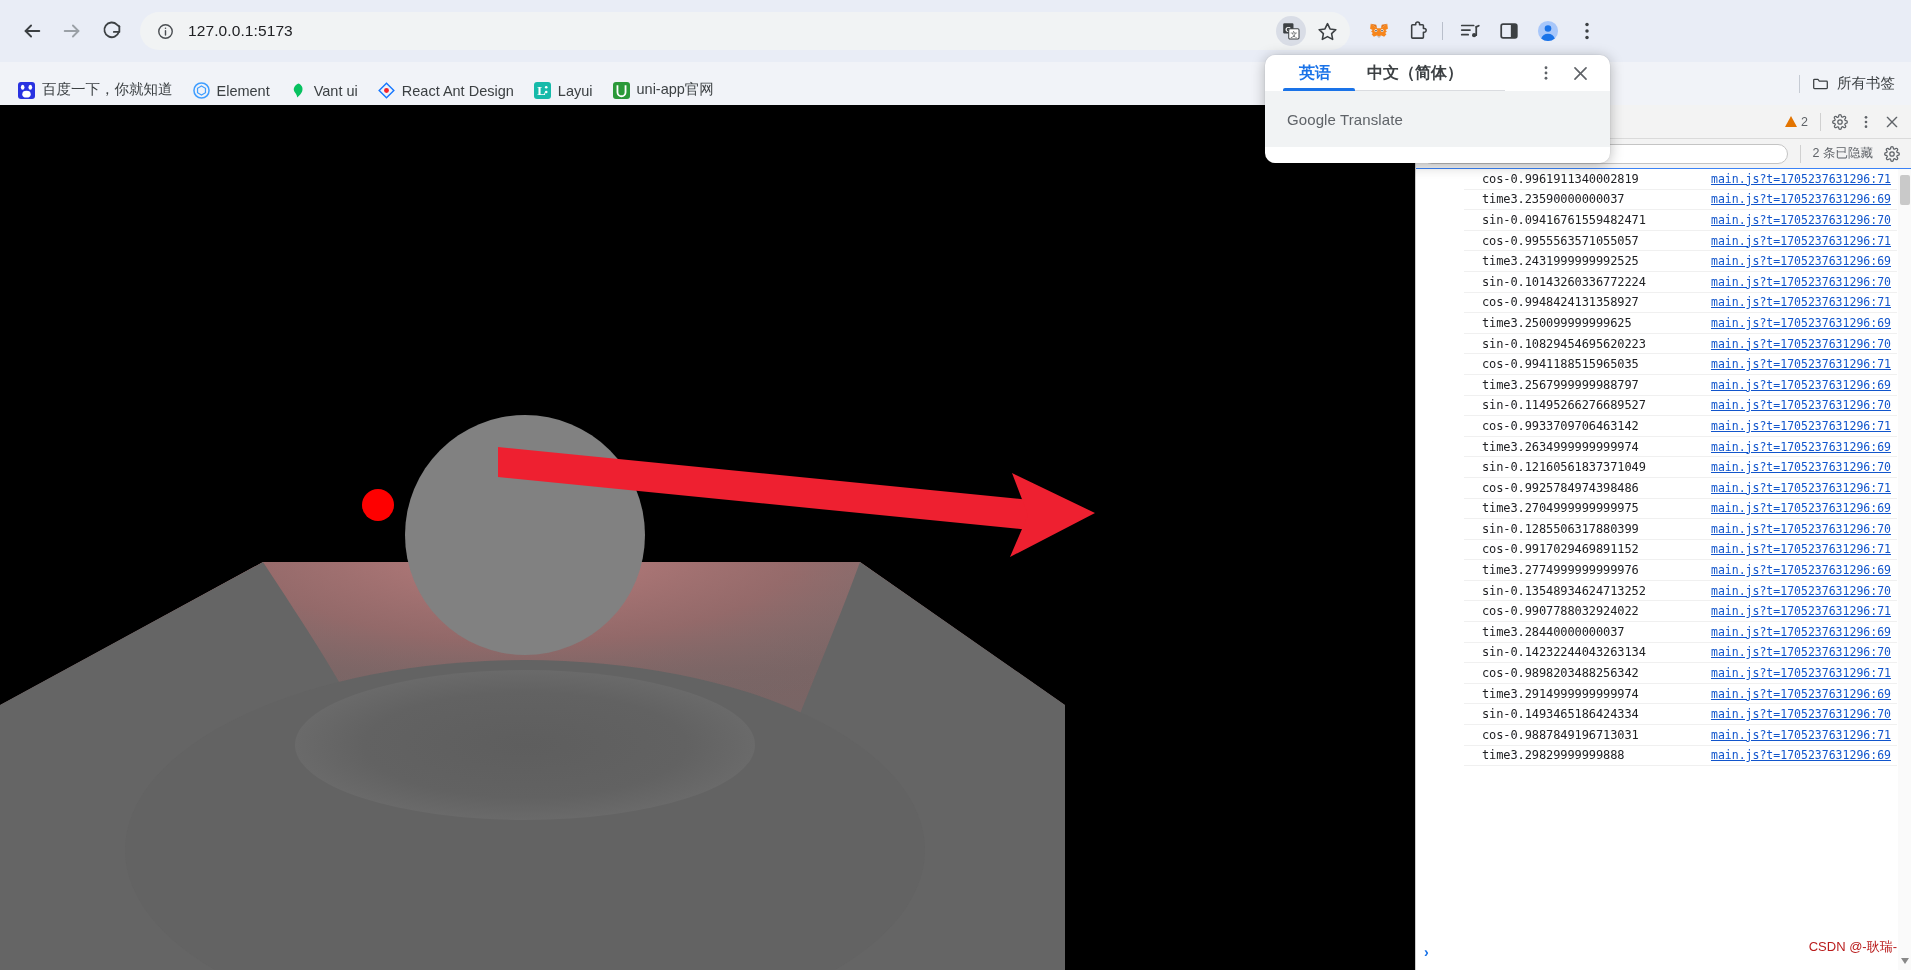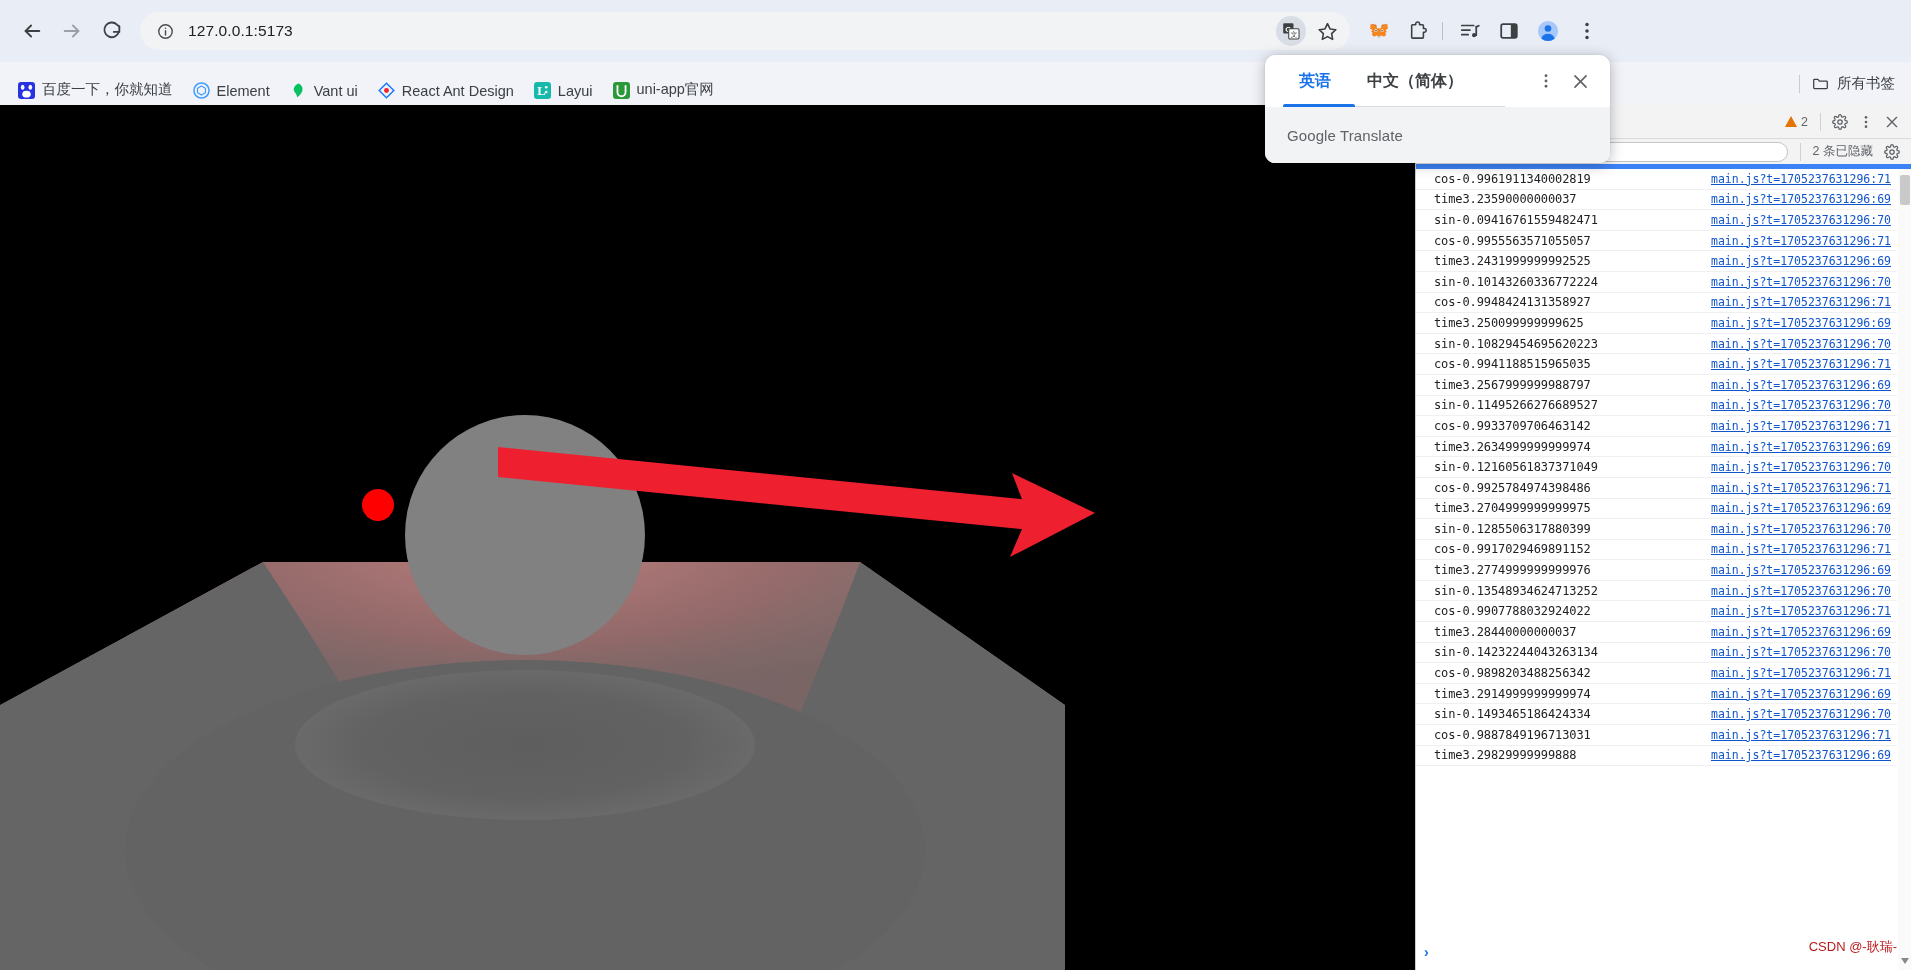--- a/index.html
+++ b/index.html
@@ -90,32 +90,32 @@
   .dt-tab.active { color:#1a73e8; border-bottom-color:#1a73e8; font-weight:500;}
   .dt-more { display:flex;align-items:center;padding:0 8px;color:#5f6368;font-size:15px;cursor:pointer;}
   #dt-right { margin-left:auto; display:flex; align-items:center; padding-right:6px; }
   #dt-warn { display:flex;align-items:center;gap:4px;font-size:12.5px;color:#5f6368;cursor:pointer;margin-right:6px;}
   #dt-warn .tri { width:0;height:0;border-left:6px solid transparent;border-right:6px solid transparent;border-bottom:11px solid #e37400;position:relative;}
   .dt-vsep{width:1px;height:18px;background:#d0d0d0;margin:0 6px;}
   .dt-ico { width:26px;height:26px;display:flex;align-items:center;justify-content:center;cursor:pointer;color:#5f6368;}
   .dt-ico svg{width:16px;height:16px;}
 
   #dt-filterbar {
-    height:30px; background:#f3f3f3; border-bottom:5px solid #3b82f6;
+    height:30px; background:#f3f3f3; border-bottom:1px solid #3b82f6;
     display:flex; align-items:center; padding:0 6px; flex:0 0 auto; gap:6px;
   }
   #dt-filter-input {
     flex:1 1 auto; height:20px; border:1px solid #c4c4c4; border-radius:10px;
     background:#fff; font-size:12px; padding:0 9px; color:#333; outline:none;
     font-family:"Liberation Sans", sans-serif; min-width:40px;
   }
   #dt-hidden-count { font-size:12.5px;color:#5f6368;white-space:nowrap; }
 
   #console-body { flex:1 1 auto; position:relative; overflow:hidden; background:#fff; }
-  #console-list { position:absolute; inset:0 14px 0 0; overflow:hidden; }
+  #console-list { position:absolute; inset:0 14px 0 0; overflow:hidden;padding-left:48px; }
   .log-row {
     display:flex; align-items:center; height:20.6px;
     border-bottom:1px solid #f0f0f0; padding-left:18px; padding-right:6px;
   }
   .log-msg {
     font-family:"DejaVu Sans Mono", monospace; font-size:12px; color:#202124;
     white-space:nowrap; flex:1 1 auto; letter-spacing:-0.1px;
   }
   .log-src {
     font-family:"DejaVu Sans Mono", monospace; font-size:11.5px; color:#1155cc;
@@ -127,21 +127,21 @@
   #dt-scroll-down { position:absolute; right:2px; bottom:6px; width:0;height:0;border-left:4px solid transparent;border-right:4px solid transparent;border-top:6px solid #888; }
   #watermark { position:absolute; right:14px; bottom:14px; font-size:13px; color:#b91c1c; white-space:nowrap; }
 
   
   #translate-popup {
     position:absolute; top:55px; left:1265px; width:345px; height:108px;
     background:#fff; border-radius:10px;
     box-shadow:0 2px 14px rgba(0,0,0,.28), 0 0 0 .5px rgba(0,0,0,.06);
     z-index:50; overflow:hidden;
   }
-  #tp-tabs { height:52px; display:flex; align-items:stretch; padding:0 14px; position:relative;}
+  #tp-tabs { height:36px; display:flex; align-items:stretch; padding:0 14px; position:relative;}
   #tp-underline { position:absolute;left:18px;bottom:0;width:72px;height:3px;background:#1a73e8;border-radius:2px 2px 0 0;}
   #tp-divider { position:absolute;left:18px;bottom:0;width:222px;height:1px;background:#dadce0;}
   .tp-tab { display:flex;align-items:center;justify-content:center;font-size:16px;cursor:pointer;padding:0 4px;}
   .tp-tab.active { color:#1a73e8; font-weight:bold; width:72px;}
   .tp-tab.inactive { color:#3c4043; font-weight:bold; margin-left:12px;}
   #tp-actions { margin-left:auto; display:flex; align-items:center; gap:2px;}
   .tp-ico { width:32px;height:32px;display:flex;align-items:center;justify-content:center;cursor:pointer;color:#5f6368;border-radius:50%;}
   #tp-footer { height:56px; background:#f1f3f4; display:flex; align-items:center; padding-left:22px;}
   #tp-brand { font-size:15px;color:#5f6368;letter-spacing:.1px;}
 </style>

